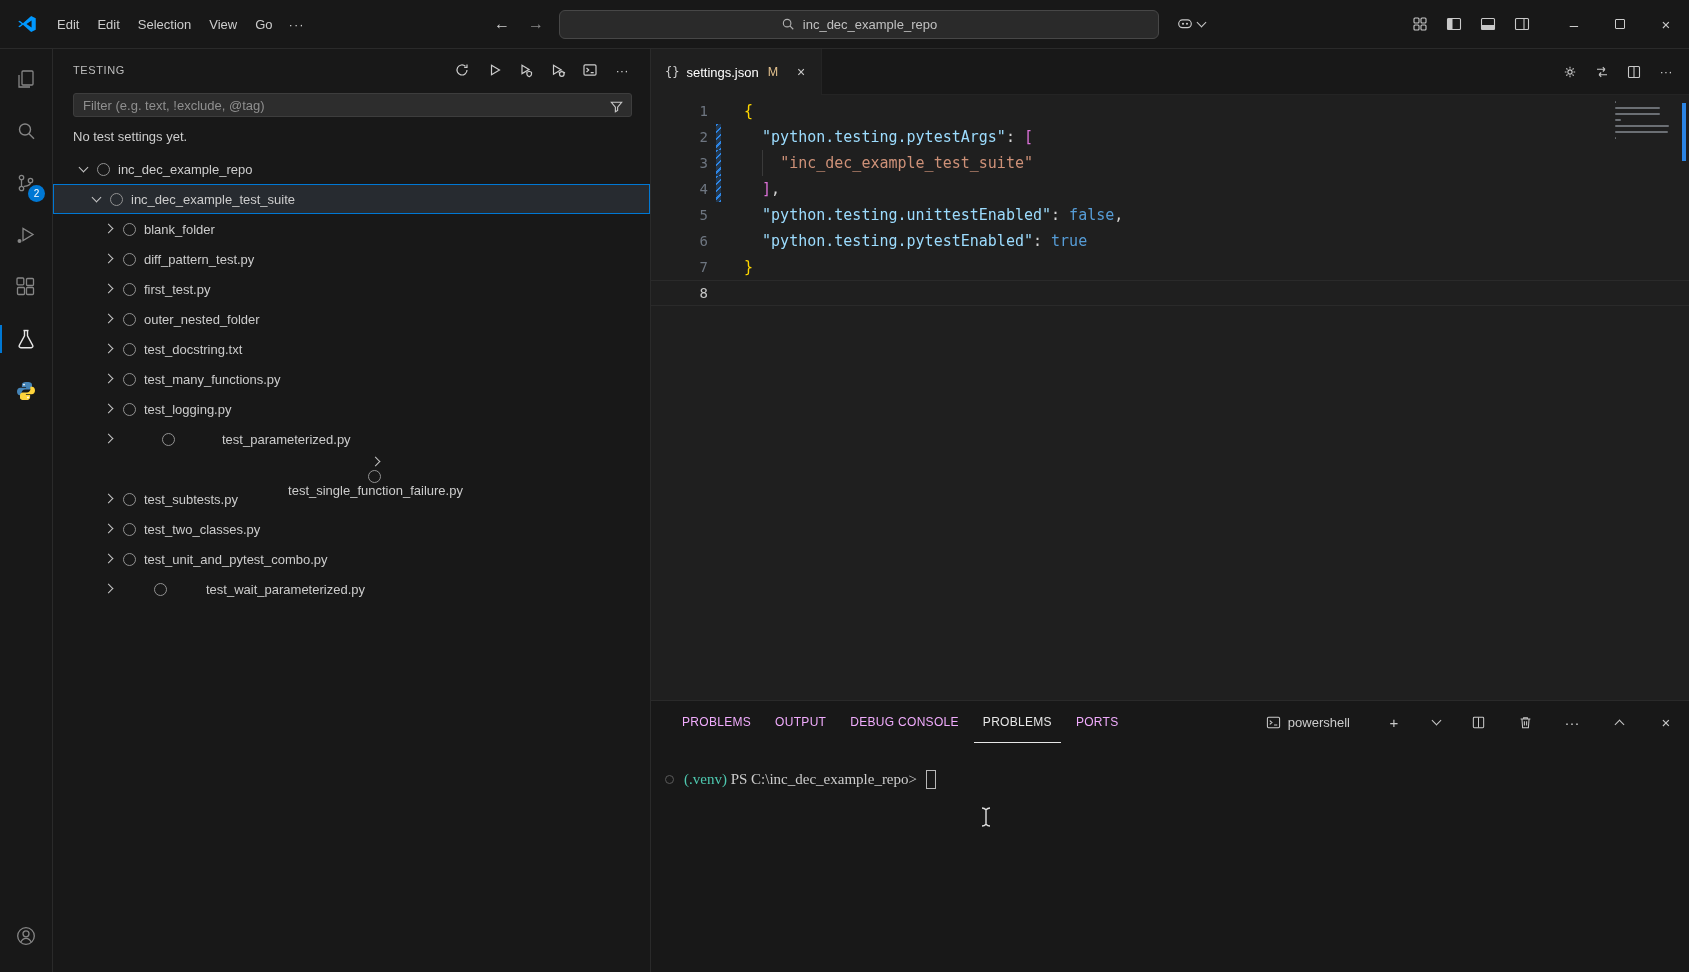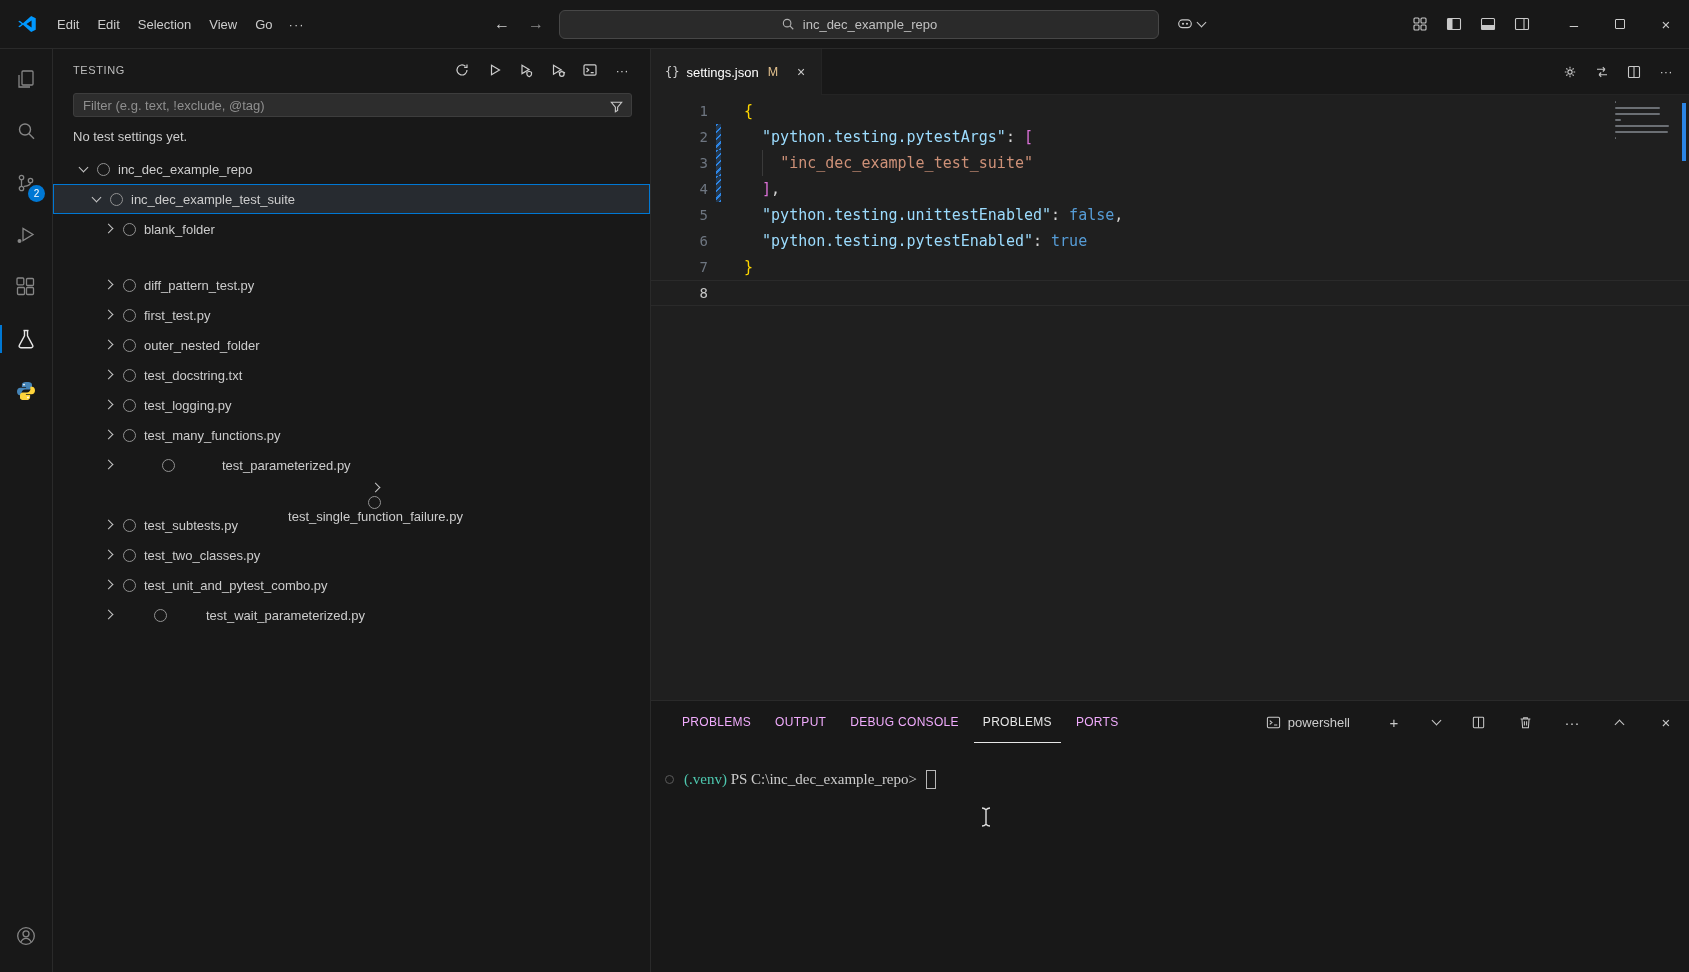--- a/index.html
+++ b/index.html
@@ -326,21 +326,21 @@
           <div class="tree-row selected" style="padding-left: 35px;">
             <span class="chev down"></span>
             <span class="test-circle"></span>
             <span class="tree-label">inc_dec_example_test_suite</span>
           </div>
           <div class="tree-row" style="padding-left: 48px;">
             <span class="chev"></span>
             <span class="test-circle"></span>
             <span class="tree-label">blank_folder</span>
           </div>
-          <div class="tree-row" style="padding-left: 48px; margin-top: 26px;">
+          <div class="tree-row" style="padding-left: 48px;">
             <span class="chev"></span>
             <span class="test-circle"></span>
             <span class="tree-label">diff_pattern_test.py</span>
           </div>
           <div class="tree-row" style="padding-left: 48px;">
             <span class="chev"></span>
             <span class="test-circle"></span>
             <span class="tree-label">first_test.py</span>
           </div>
           <div class="tree-row" style="padding-left: 48px;">
@@ -349,26 +349,26 @@
             <span class="tree-label">outer_nested_folder</span>
           </div>
           <div class="tree-row" style="padding-left: 48px;">
             <span class="chev"></span>
             <span class="test-circle"></span>
             <span class="tree-label">test_docstring.txt</span>
           </div>
           <div class="tree-row" style="padding-left: 48px;">
             <span class="chev"></span>
             <span class="test-circle"></span>
+            <span class="tree-label">test_many_functions.py</span>
+          </div>
+          <div class="tree-row" style="padding-left: 48px;">
+            <span class="chev"></span>
+            <span class="test-circle"></span>
             <span class="tree-label">test_logging.py</span>
-          </div>
-          <div class="tree-row" style="padding-left: 48px;">
-            <span class="chev"></span>
-            <span class="test-circle"></span>
-            <span class="tree-label">test_many_functions.py</span>
           </div>
           <div class="tree-row" style="padding-left: 48px; gap: 39px;">
             <span class="chev"></span>
             <span class="test-circle"></span>
             <span class="tree-label">test_parameterized.py</span>
           </div>
           <div class="tree-row" style="padding-left: 48px; flex-direction: column;">
             <span class="chev"></span>
             <span class="test-circle"></span>
             <span class="tree-label">test_single_function_failure.py</span>

